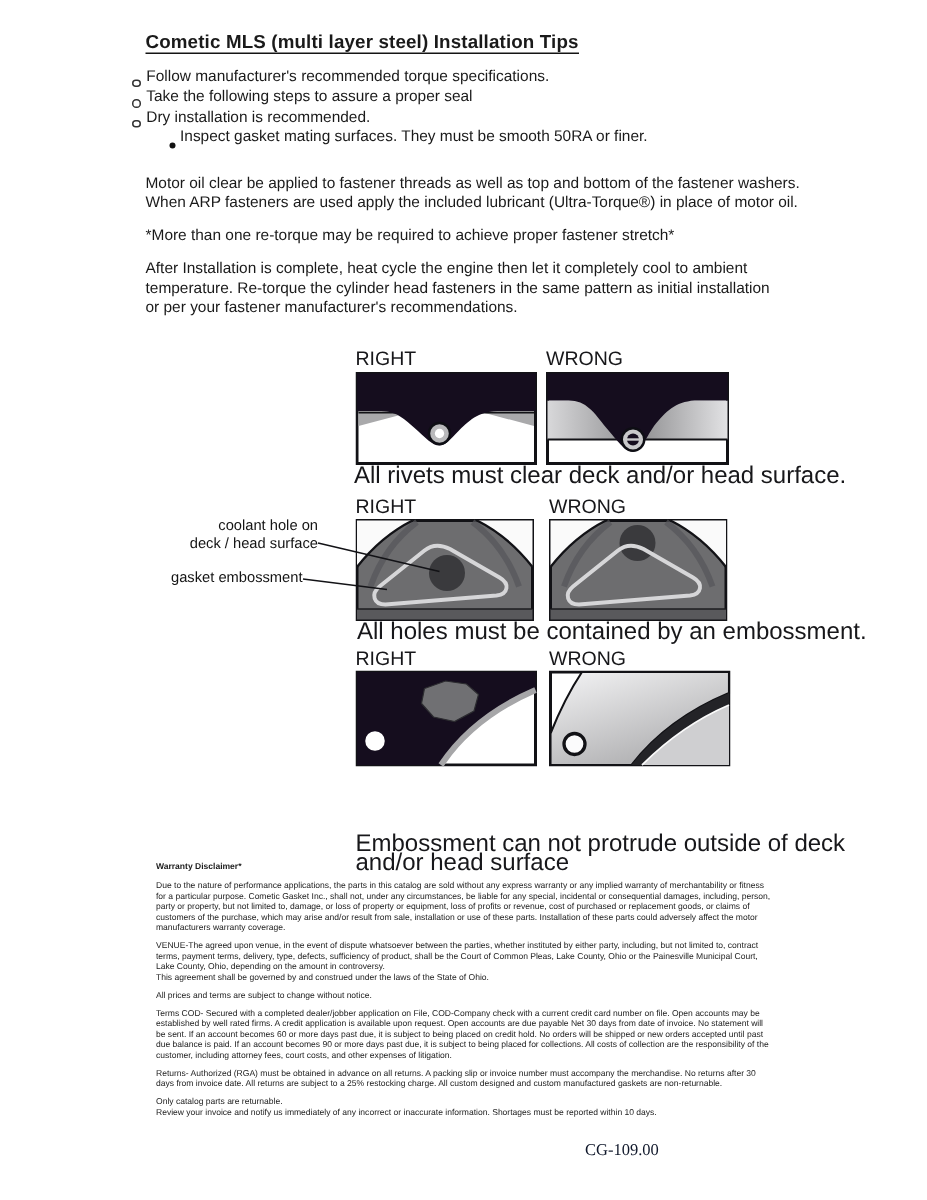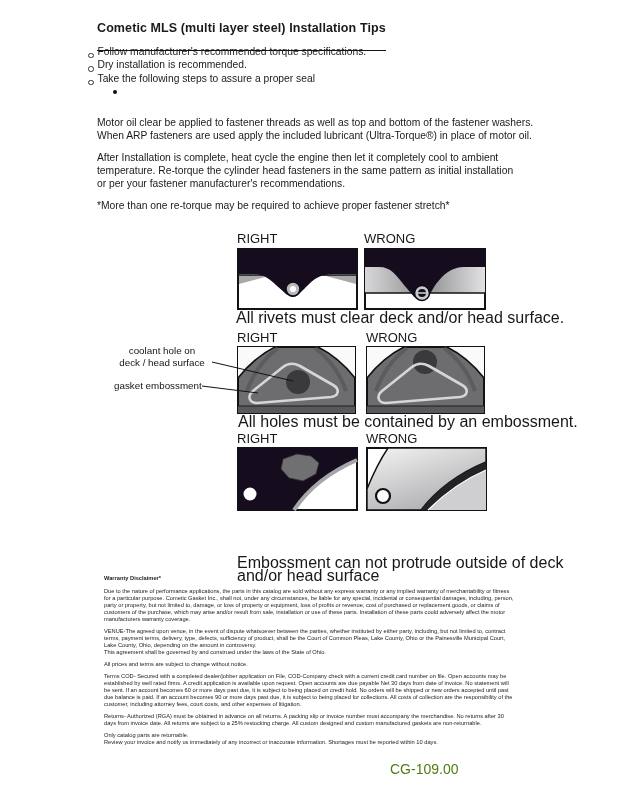--- a/index.html
+++ b/index.html
@@ -3,75 +3,76 @@
 <meta charset="utf-8">
 <style>
   html,body { margin:0; padding:0; background:#ffffff; }
   .page {
     position:relative; width:618px; height:800px; background:#ffffff;
     font-family:"Liberation Sans", sans-serif; color:#1a1a1a; overflow:hidden;
   }
   .title {
     position:absolute; left:97px; top:21px; margin:0;
     font-size:12.5px; font-weight:bold; letter-spacing:0.1px;
-    border-bottom:1.5px solid #141414; padding-bottom:15px; display:inline-block;
+    border-bottom:1.5px solid #141414; padding-bottom:0; display:inline-block;
   }
   .tips { position:absolute; left:88px; top:45px; font-size:10.3px; line-height:13.4px; }
   .b-row { display:flex; align-items:flex-end; }
   .b-marker { flex:0 0 auto; width:3.5px; height:3.5px; border:1px solid #333; border-radius:50%; margin:4.5px 4px 0 0; }
   .sb-marker { flex:0 0 auto; width:4px; height:4px; background:#111; border-radius:50%; margin:4.5px 3px 0 0; }
   .sub { margin-left:25px; }
   .diesel { position:absolute; left:97px; top:116px; width:448px; font-size:10.3px; line-height:13px; }
   .diesel h2 { font-size:11.5px; margin:0 0 7px 0; }
   .diesel p { margin:0 0 9px 0; white-space:pre-wrap; }
   .fig-label { position:absolute; font-size:13px; color:#17171a; }
   .fig { position:absolute; }
   .caption { position:absolute; font-size:16px; color:#17171a; white-space:pre-line; line-height:12.5px; }
-  .callout { position:absolute; font-size:9.8px; line-height:11.5px; text-align:center; white-space:pre-line; color:#141414; }
+  .callout { position:absolute; font-size:9.8px; line-height:11.5px; text-align:right; white-space:pre-line; color:#141414; }
   .callout2 { position:absolute; font-size:9.8px; color:#141414; }
   .leader-overlay { position:absolute; left:196px; top:352px; z-index:5; }
   .legal { position:absolute; left:104px; top:575px; width:410px; font-size:5.7px; line-height:7px; color:#1c1c1c; }
   .legal .lh { font-weight:bold; margin:0 0 6px 0; font-size:5.7px; }
   .legal p { margin:0 0 5px 0; }
   .legal .tight { margin:0; }
   .legal .block { margin:0 0 5px 0; }
-  .page-code { position:absolute; left:390px; top:761px; font-size:14px; color:#4d7c0f; }
+  .page-code { position:absolute; left:390px; top:761px; font-size:11px; color:#0f172a;font-family:Liberation Serif, serif; }
 </style>
 </head>
 <body>
 
 <div class="page">
 
   <h1 class="title">Cometic MLS (multi layer steel) Installation Tips</h1>
 
   <div class="tips">
     <div class="b-row">
       <span class="b-marker"></span>
       <span>Follow manufacturer's recommended torque specifications.</span>
     </div>
     <div class="b-row">
       <span class="b-marker"></span>
-      <span>Dry installation is recommended.</span>
+      <span>Take the following steps to assure a proper seal</span>
     </div>
     <div class="b-row">
       <span class="b-marker"></span>
-      <span>Take the following steps to assure a proper seal</span>
+      <span>Dry installation is recommended.</span>
     </div>
     <div class="b-row sub">
       <span class="sb-marker"></span>
+      <span>Inspect gasket mating surfaces.  They must be smooth 50RA or finer.</span>
     </div>
   </div>
 
   <div class="diesel">
     <p>Motor oil clear be applied to fastener threads as well as top and bottom of the fastener washers.
 When ARP fasteners are used apply the included lubricant (Ultra-Torque®) in place of motor oil.</p>
+    <p>*More than one re-torque may be required to achieve proper fastener stretch*</p>
     <p>After Installation is complete, heat cycle the engine then let it completely cool to ambient
 temperature. Re-torque the cylinder head fasteners in the same pattern as initial installation
 or per your fastener manufacturer's recommendations.</p>
-    <p>*More than one re-torque may be required to achieve proper fastener stretch*</p>
   </div>
 
   <div class="fig-label" style="left:237px; top:231px; width:121px">RIGHT</div>
   <div class="fig-label" style="left:364px; top:231px; width:122px">WRONG</div>
 
   <svg class="fig" style="left:237px; top:248px;" width="121" height="62" viewBox="0 0 121 62">
     <rect x="1" y="1" width="119" height="60" fill="#ffffff" stroke="#121216" stroke-width="2"></rect>
     <polygon points="2,27 36,27 2,36" fill="#a9a9ab"></polygon>
     <polygon points="119,27 85,27 119,36" fill="#a9a9ab"></polygon>
     <line x1="2" y1="27" x2="119" y2="27" stroke="#121216" stroke-width="1.4"></line>

